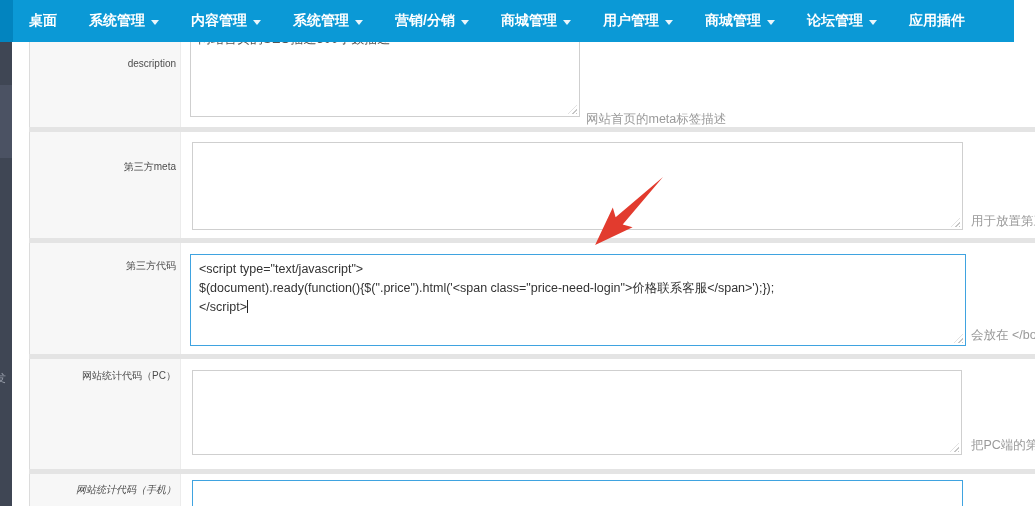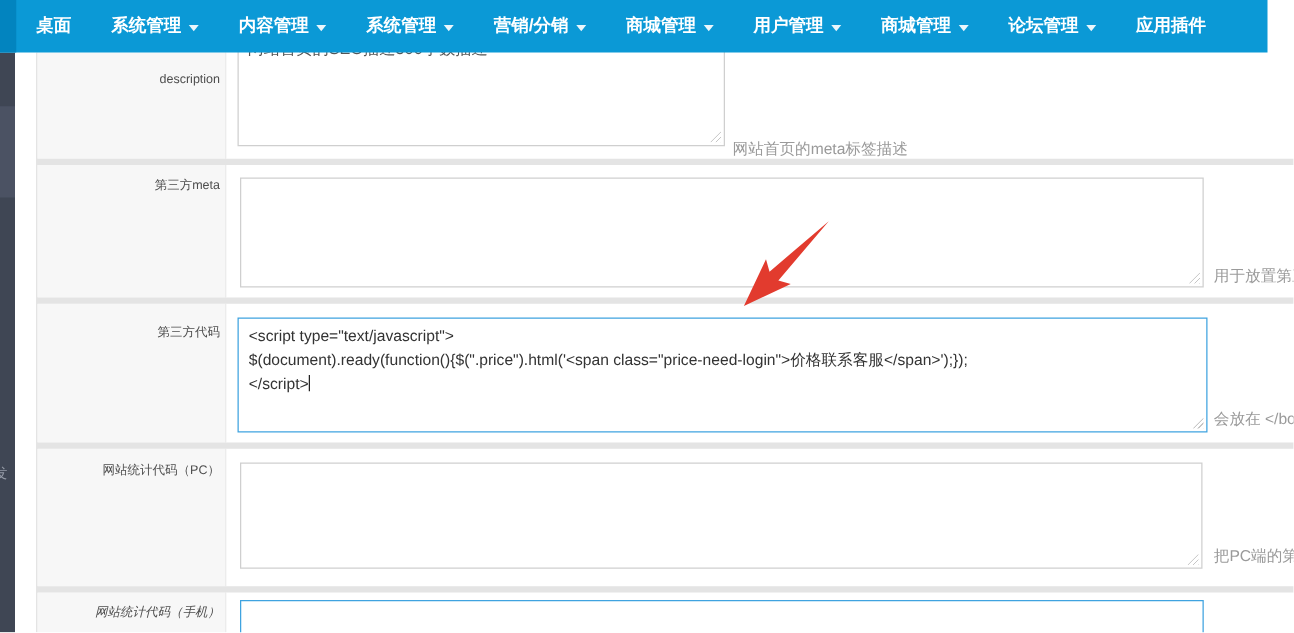--- a/index.html
+++ b/index.html
@@ -27,21 +27,21 @@
   .lc1 { top:42px;  height:85px; }
   .lc2 { top:132px; height:106px; }
   .lc3 { top:243px; height:111px; }
   .lc4 { top:359px; height:110px; }
   .lc5 { top:474px; height:32px; }
   .row-band { position:absolute; left:29px; width:1006px; height:5px; background:#e4e4e4; }
   .band1 { top:127px; } .band2 { top:238px; } .band3 { top:354px; } .band4 { top:469px; }
 
   .form-label { position:absolute; left:30px; width:146px; text-align:right; color:#4d4d4d;
                 font-size:10px; white-space:nowrap; }
-  .fl1 { top:58px; } .fl2 { top:141px; } .fl3 { top:259px; } .fl4 { top:369px; } .fl5 { top:483px;font-style:italic; }
+  .fl1 { top:58px; } .fl2 { top:160px; } .fl3 { top:259px; } .fl4 { top:369px; } .fl5 { top:483px;font-style:italic; }
 
   
   .ta { position:absolute; background:#fff; border:1px solid #cfcfcf; overflow:hidden; cursor:text; }
   .ta.focus { border:1px solid #3fa3e0; }
   .ta1 { left:190px; top:36px;  width:390px; height:81px; }
   .ta2 { left:192px; top:142px; width:771px; height:88px; }
   .ta3 { left:190px; top:254px; width:776px; height:92px; }
   .ta4 { left:192px; top:370px; width:770px; height:85px; }
   .ta5 { left:192px; top:480px; width:771px; height:60px; }
   .ta-clipped-text { display:block; margin:-7px 0 0 7px; font-size:13px; color:#555; white-space:nowrap; }

